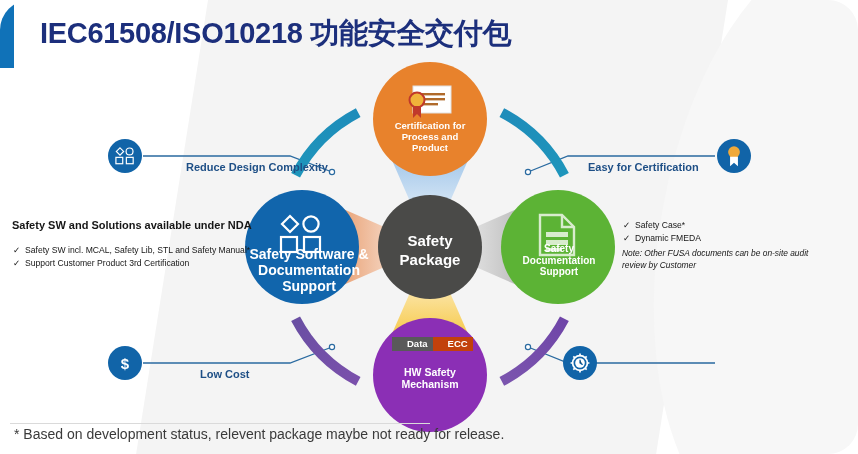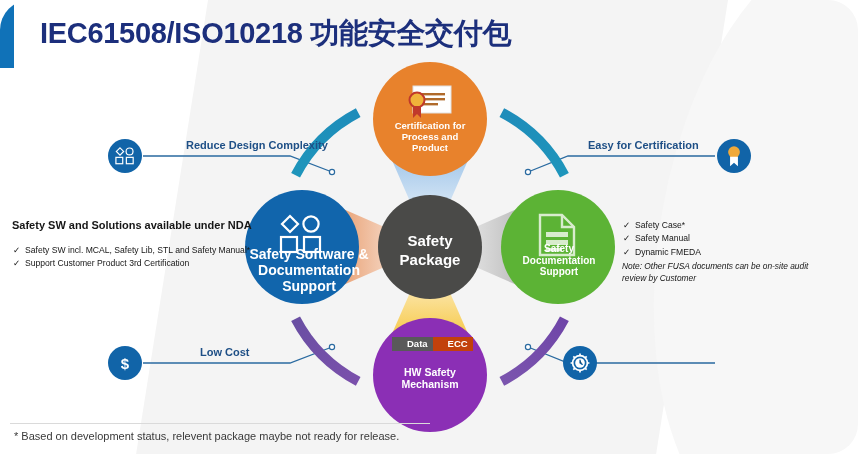--- a/index.html
+++ b/index.html
@@ -49,21 +49,21 @@
     font-size: 29px;
     font-weight: bold;
     color: #1c2f7c;
     letter-spacing: -0.3px;
     white-space: nowrap;
     z-index: 6;
   }
   .footer-note {
     position: absolute;
     left: 14px; bottom: 12px;
-    font-size: 11px;
+    font-size: 14px;
     color: #3a3a3a;
     z-index: 6;
   }
   .footer-rule {
     position: absolute;
     left: 10px; bottom: 30px;
     width: 420px; height: 1px;
     background: #dadada;
     z-index: 5;
   }
@@ -117,21 +117,21 @@
     line-height: 1.2;
   }
   .chip-data { background: #595959; }
   .chip-ecc  { background: #c2410c; }
 
   
   .callout {
     position: absolute;
     z-index: 6;
     display: flex;
-    align-items: flex-start;
+    align-items: flex-end;
   }
   .callout-badge {
     width: 34px; height: 34px;
     border-radius: 50%;
     background: #1164a8;
     display: flex;
     align-items: center;
     justify-content: center;
     flex: none;
   }
@@ -392,21 +392,20 @@
     <div class="info-title">Safety SW and Solutions available under NDA</div>
     <ul>
       <li>Safety SW incl. MCAL, Safety Lib, STL and Safety Manual*</li>
       <li>Support Customer Product 3rd Certification</li>
     </ul>
   </div>
 
   <div class="info info-right">
     <ul>
       <li>Safety Case*</li>
-      <li>Safety Manual</li>
       <li>Dynamic FMEDA</li>
     </ul>
     <div class="info-note">Note: Other FUSA documents can be on-site audit review by Customer</div>
   </div>
 
   <div class="footer-rule"></div>
   <div class="footer-note">* Based on development status, relevent package maybe not ready for release.</div>
 
 </div>
 

